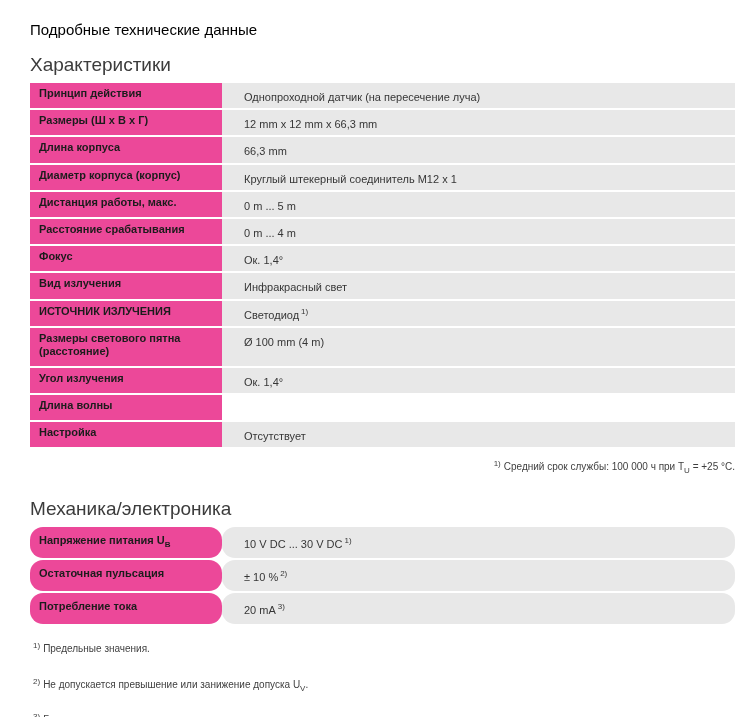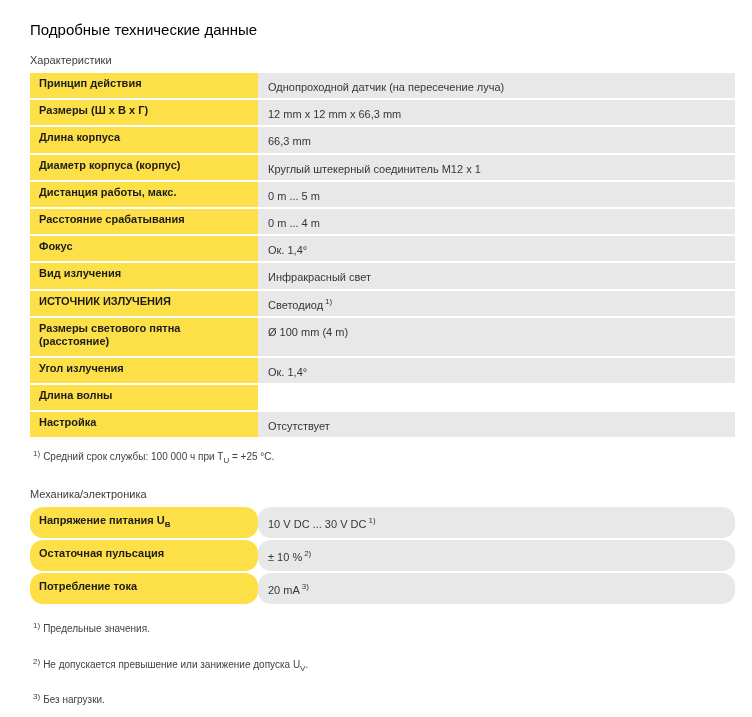--- a/index.html
+++ b/index.html
@@ -14,59 +14,59 @@
   .page { padding: 21px 17px 0 30px; }
 
   .page-title {
     color: #000000;
     font-size: 15px;
     font-weight: 400;
     margin: 0 0 16px 0;
   }
   .section-heading {
     color: #3c3c3c;
-    font-size: 11px;
+    font-size: 19px;
     font-weight: 400;
     margin: 0 0 7px 0;
   }
   .section-heading.second { margin-top: 20px; }
 
   .spec-table { width: 705px; }
   .spec-row { display: flex; margin-bottom: 2px; }
   .spec-label {
-    width: 228px;
-    background: #fde047;
+    width: 192px;
+    background: #ec4899;
     font-weight: bold;
     font-size: 11px;
     color: #1c1c1c;
     padding: 4px 8px 4px 9px;
     line-height: 13px;
   }
   .spec-value {
     flex: 1;
     background: #e8e8e8;
     font-size: 11px;
     color: #363636;
-    padding: 4px 10px;
+    padding: 4px 22px;
     line-height: 13px;
   }
   .tall .spec-label, .tall .spec-value { padding-top: 7px; padding-bottom: 7px; border-radius: 13px; }
 
   sup { font-size: 8px; }
   sub { font-size: 8px; }
   .spec-value sup { margin-left: 2px; }
 
   .fn {
     font-size: 10px;
     color: #3f3f3f;
     line-height: 12px;
     margin: 16px 0 5px 3px;
   }
   .fn sup { margin-right: 3px; font-size: 8px; }
-  .fn-single { margin: 11px 0 0 3px; }
+  .fn-single { margin: 11px 0 0 3px; text-align: right; }
   .fn-list { margin-top: 11px; }
 </style>
 </head>
 <body>
 
 <div class="page">
 
   <h1 class="page-title">Подробные технические данные</h1>
 
   <h2 class="section-heading">Характеристики</h2>

